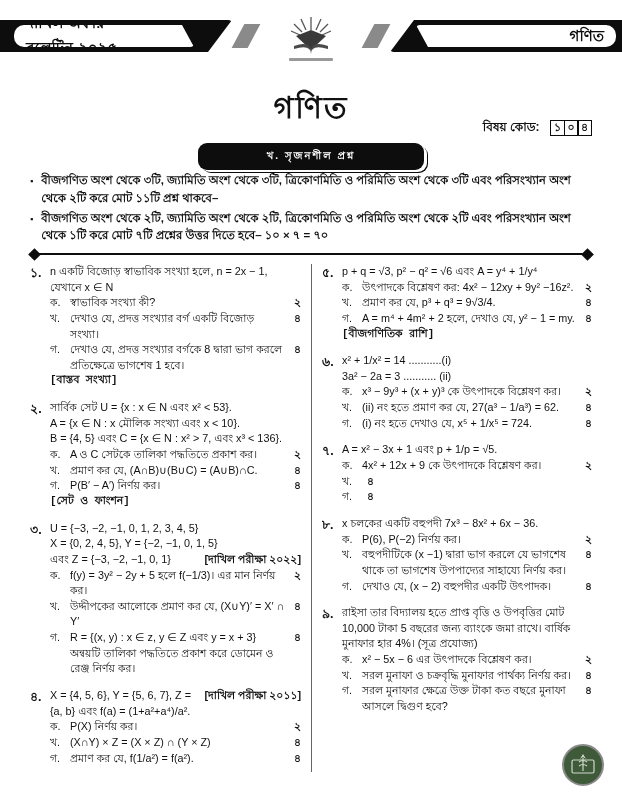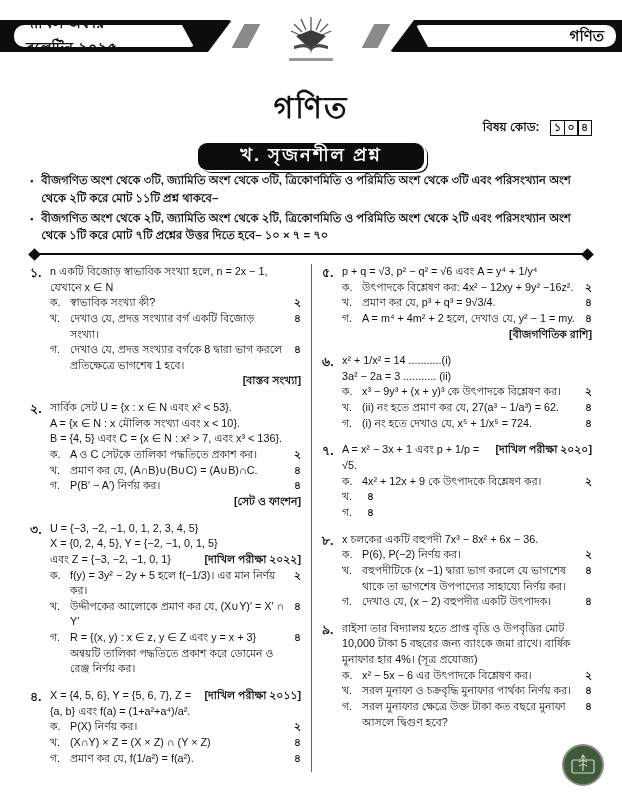--- a/index.html
+++ b/index.html
@@ -31,21 +31,21 @@
   .logo-caption { width:44px; height:3px; background:#999; margin:2px auto 0; border-radius:1px; }
   
   .title-area { position:absolute; top:84px; left:0; right:0; height:80px; }
   .page-title {
     text-align:center; font-size:30px; font-weight:bold; letter-spacing:2px;
     font-family:"Liberation Serif","DejaVu Serif",serif;
   }
   .section-pill {
     margin:8px auto 0; width:226px; height:27px; background:#0d0d0d; color:#fff;
     border-radius:9px; display:flex; align-items:center; justify-content:center;
-    font-size:18px; font-weight:bold; letter-spacing:2px;
+    font-size:10px; font-weight:bold; letter-spacing:2px;
     box-shadow:3px 2px 0 #fff, 4px 3px 0 #0d0d0d;
   }
   .subject-code { position:absolute; right:30px; top:34px; display:flex; align-items:center; gap:12px;
                   font-size:12px; font-weight:bold; }
   .code-boxes { display:flex; }
   .code-box { width:15px; height:16px; border:1.5px solid #0d0d0d; margin-left:-1.5px;
               display:flex; align-items:center; justify-content:center; font-size:11px; font-weight:bold; }
   
   .instructions { position:absolute; top:172px; left:30px; right:30px; }
   .instr-row { display:flex; gap:8px; font-size:11.5px; font-weight:bold; line-height:1.55; margin-bottom:2px; }
@@ -63,21 +63,21 @@
   .q-row { display:flex; }
   .q-num { flex:0 0 20px; font-weight:bold; font-size:12.5px; }
   .q-body { flex:1; min-width:0; }
   .stem-line { display:flex; justify-content:space-between; gap:4px; }
   .stem-text { }
   .stem-right { font-weight:bold; white-space:nowrap; }
   .part { display:flex; gap:4px; }
   .part-label { flex:0 0 16px; }
   .part-text { flex:1; }
   .part-marks { flex:0 0 12px; text-align:right; font-weight:bold; }
-  .topic-tag { text-align:right; font-weight:bold; }
+  .topic-tag { text-align:left; font-weight:bold;font-family:Liberation Mono, monospace; }
   
   .footer-badge { position:absolute; right:18px; bottom:14px; width:42px; height:42px; }
 </style>
 </head>
 <body>
 
 <div class="page">
 
   <div class="header">
     <div class="flag flag-left">
@@ -343,21 +343,20 @@
       </div>
     </div>
 
     <div class="question">
       <div class="q-row">
         <span class="q-num">৭.</span>
         <div class="q-body">
           <div class="q-stems">
                 <div class="stem-line">
                   <span class="stem-text">A = x² − 3x + 1 এবং p + 1/p = √5.</span>
-                  <span class="stem-right">[দাখিল পরীক্ষা ২০২০]</span>
                 </div>
               </div>
           <div class="q-parts">
                 <div class="part">
                   <span class="part-label">ক.</span>
                   <span class="part-text">4x² + 12x + 9 কে উৎপাদকে বিশ্লেষণ কর।</span>
                   <span class="part-marks">২</span>
                 </div>
                 <div class="part">
                   <span class="part-label">খ.</span>

